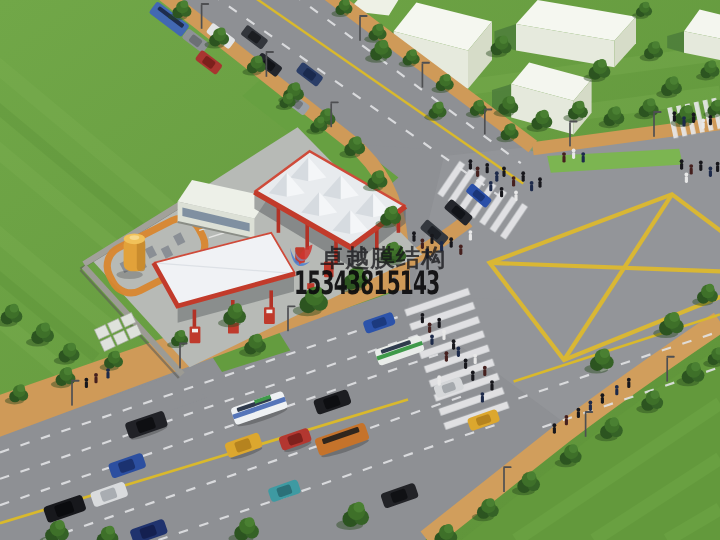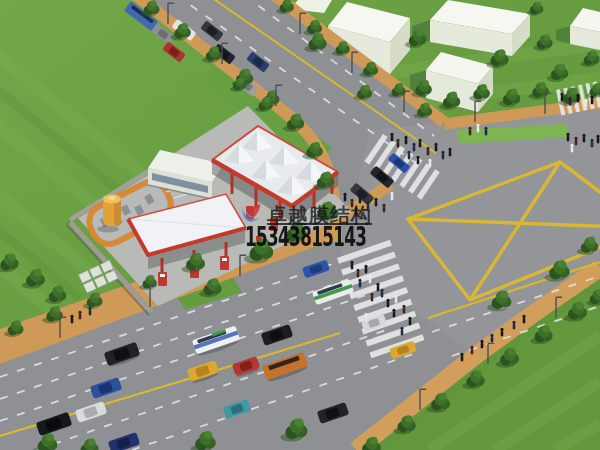--- a/index.html
+++ b/index.html
@@ -1,21 +1,21 @@
 <!DOCTYPE html>
 <html><head>
 <meta charset="utf-8">
 <style>
   html,body{margin:0;padding:0;background:#222;}
   .scene{position:relative;width:600px;height:450px;overflow:hidden;font-family:"DejaVu Sans","Liberation Sans",sans-serif;}
   .scene svg.render{position:absolute;left:0;top:0;}
   .watermark{position:absolute;left:0;top:0;width:600px;height:450px;pointer-events:none;}
   .wm-logo{position:absolute;left:238px;top:200px;width:28px;height:28px;opacity:.85;}
   .wm-brand{position:absolute;left:267px;top:202px;font-size:20px;font-weight:bold;letter-spacing:1px;
-            color:rgba(22,22,26,.78);white-space:nowrap;text-decoration:underline;}
+            color:rgba(22,22,26,.78);white-space:nowrap;}
   .wm-phone{position:absolute;left:245px;top:221px;font-size:27px;font-weight:bold;letter-spacing:-1px;
             color:rgba(10,10,12,.92);transform:scaleX(.62);transform-origin:left top;white-space:nowrap;}
 </style>
 </head>
 <body>
 
 <div class="scene">
 <svg class="render" width="600" height="450" viewBox="0 0 600 450">
   <defs>
     <linearGradient id="grassG" x1="0" y1="0" x2="1" y2="1">

